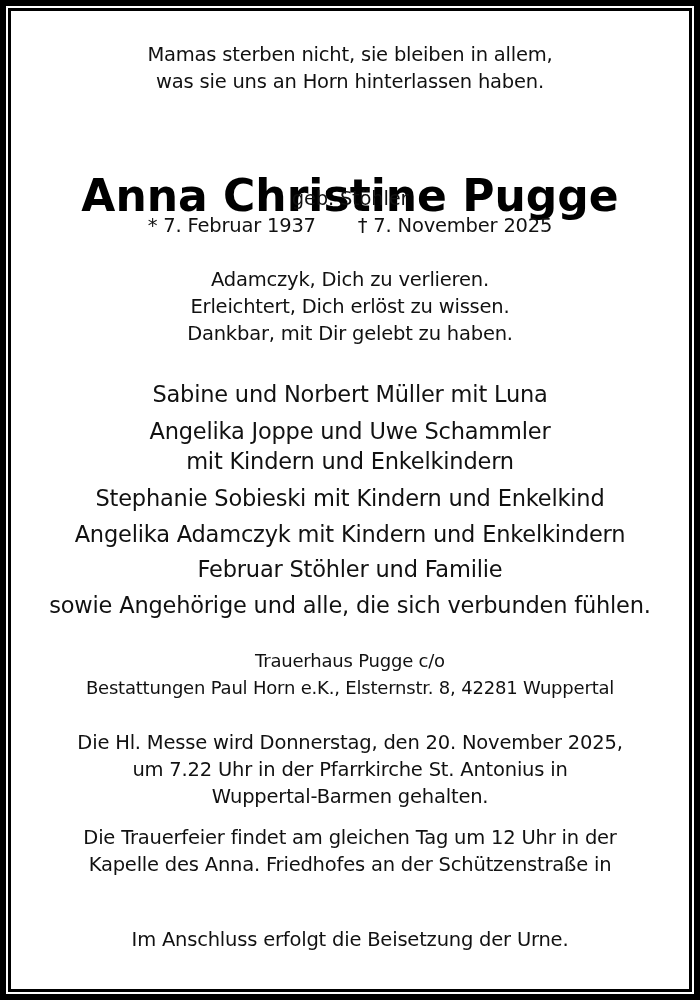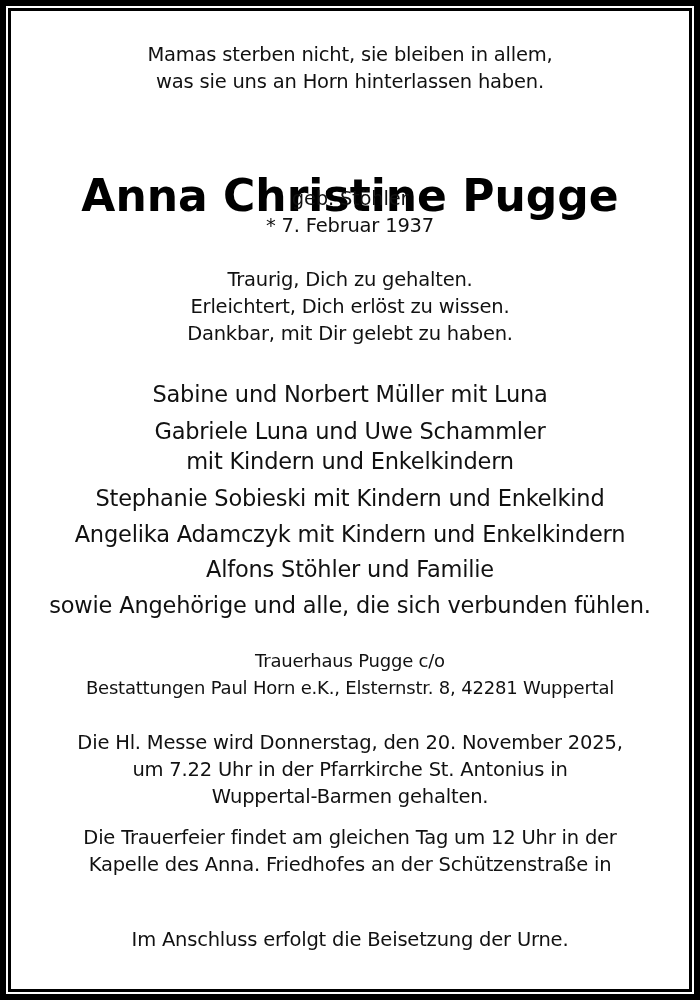--- a/index.html
+++ b/index.html
@@ -26,32 +26,33 @@
 <div class="paper">
 
   <div class="line s20" style="top:34px">Mamas sterben nicht, sie bleiben in allem,</div>
   <div class="line s20" style="top:61px">was sie uns an Horn hinterlassen haben.</div>
 
   <div class="line name" style="top:119px">Anna Christine Pugge</div>
 
   <div class="line s20" style="top:178px">geb. Stöhler</div>
   <div class="line s20 dates" style="top:205px">
     <span>* 7. Februar 1937</span>
+    <span>† 7. November 2025</span>
   </div>
 
-  <div class="line s20" style="top:259px">Traurig, Dich zu gehalten.</div>
+  <div class="line s20" style="top:259px">Adamczyk, Dich zu verlieren.</div>
   <div class="line s20" style="top:286px">Erleichtert, Dich erlöst zu wissen.</div>
   <div class="line s20" style="top:313px">Dankbar, mit Dir gelebt zu haben.</div>
 
   <div class="line s23" style="top:372px">Sabine und Norbert Müller mit Luna</div>
-  <div class="line s23" style="top:409px">Gabriele Luna und Uwe Schammler</div>
+  <div class="line s23" style="top:409px">Angelika Joppe und Uwe Schammler</div>
   <div class="line s23" style="top:439px">mit Kindern und Enkelkindern</div>
   <div class="line s23" style="top:476px">Stephanie Sobieski mit Kindern und Enkelkind</div>
   <div class="line s23" style="top:512px">Angelika Adamczyk mit Kindern und Enkelkindern</div>
-  <div class="line s23" style="top:547px">Alfons Stöhler und Familie</div>
+  <div class="line s23" style="top:547px">Februar Stöhler und Familie</div>
   <div class="line s23" style="top:583px">sowie Angehörige und alle, die sich verbunden fühlen.</div>
 
   <div class="line s18" style="top:641px">Trauerhaus Pugge c/o</div>
   <div class="line s18" style="top:668px">Bestattungen Paul Horn e.K., Elsternstr. 8, 42281 Wuppertal</div>
 
   <div class="line s20" style="top:722px">Die Hl. Messe wird Donnerstag, den 20. November 2025,</div>
   <div class="line s20" style="top:749px">um 7.22 Uhr in der Pfarrkirche St. Antonius in</div>
   <div class="line s20" style="top:776px">Wuppertal-Barmen gehalten.</div>
 
   <div class="line s20" style="top:817px">Die Trauerfeier findet am gleichen Tag um 12 Uhr in der</div>

